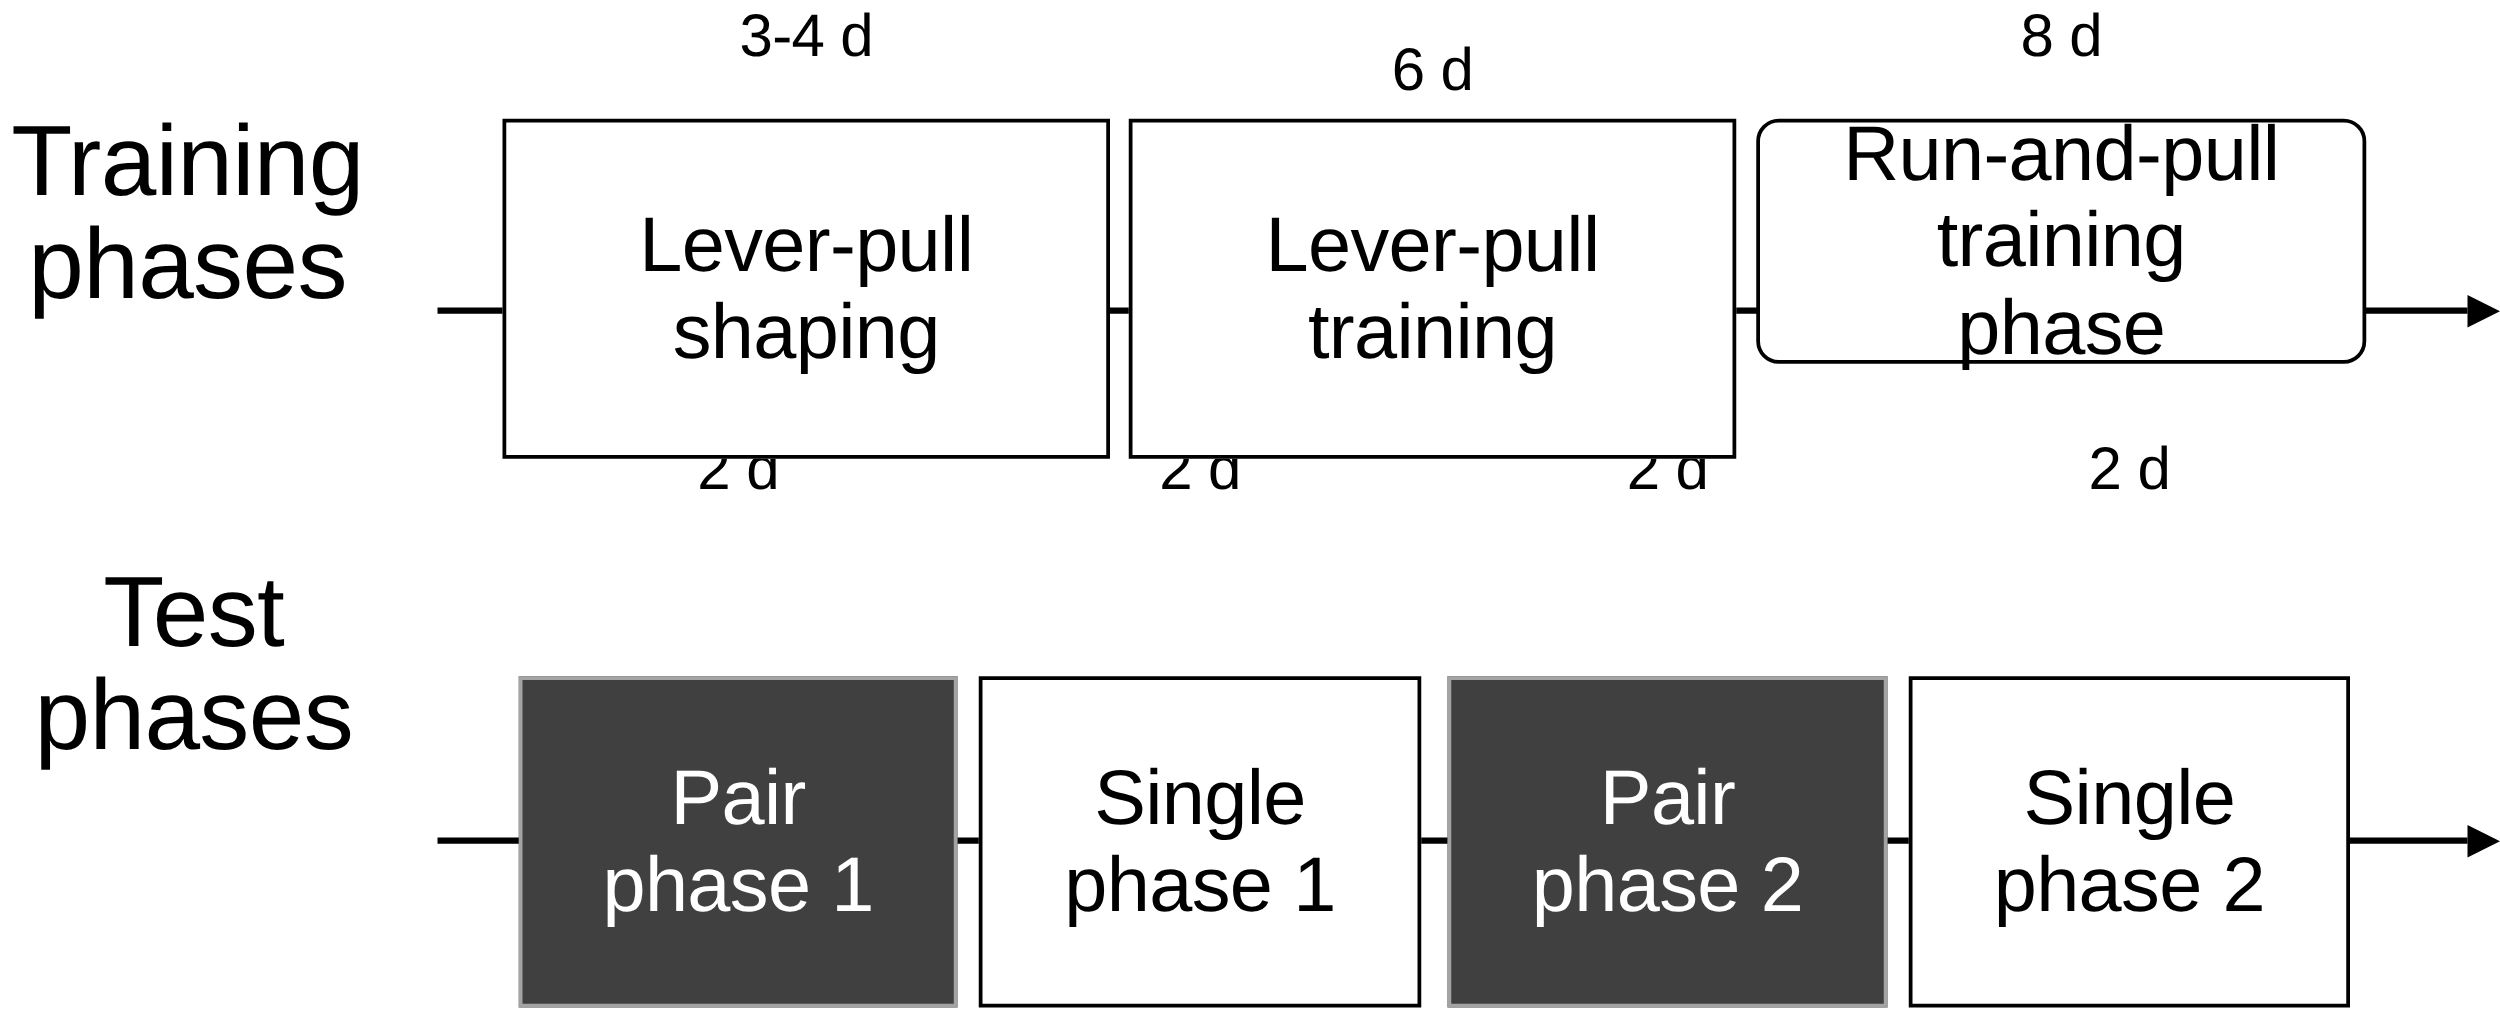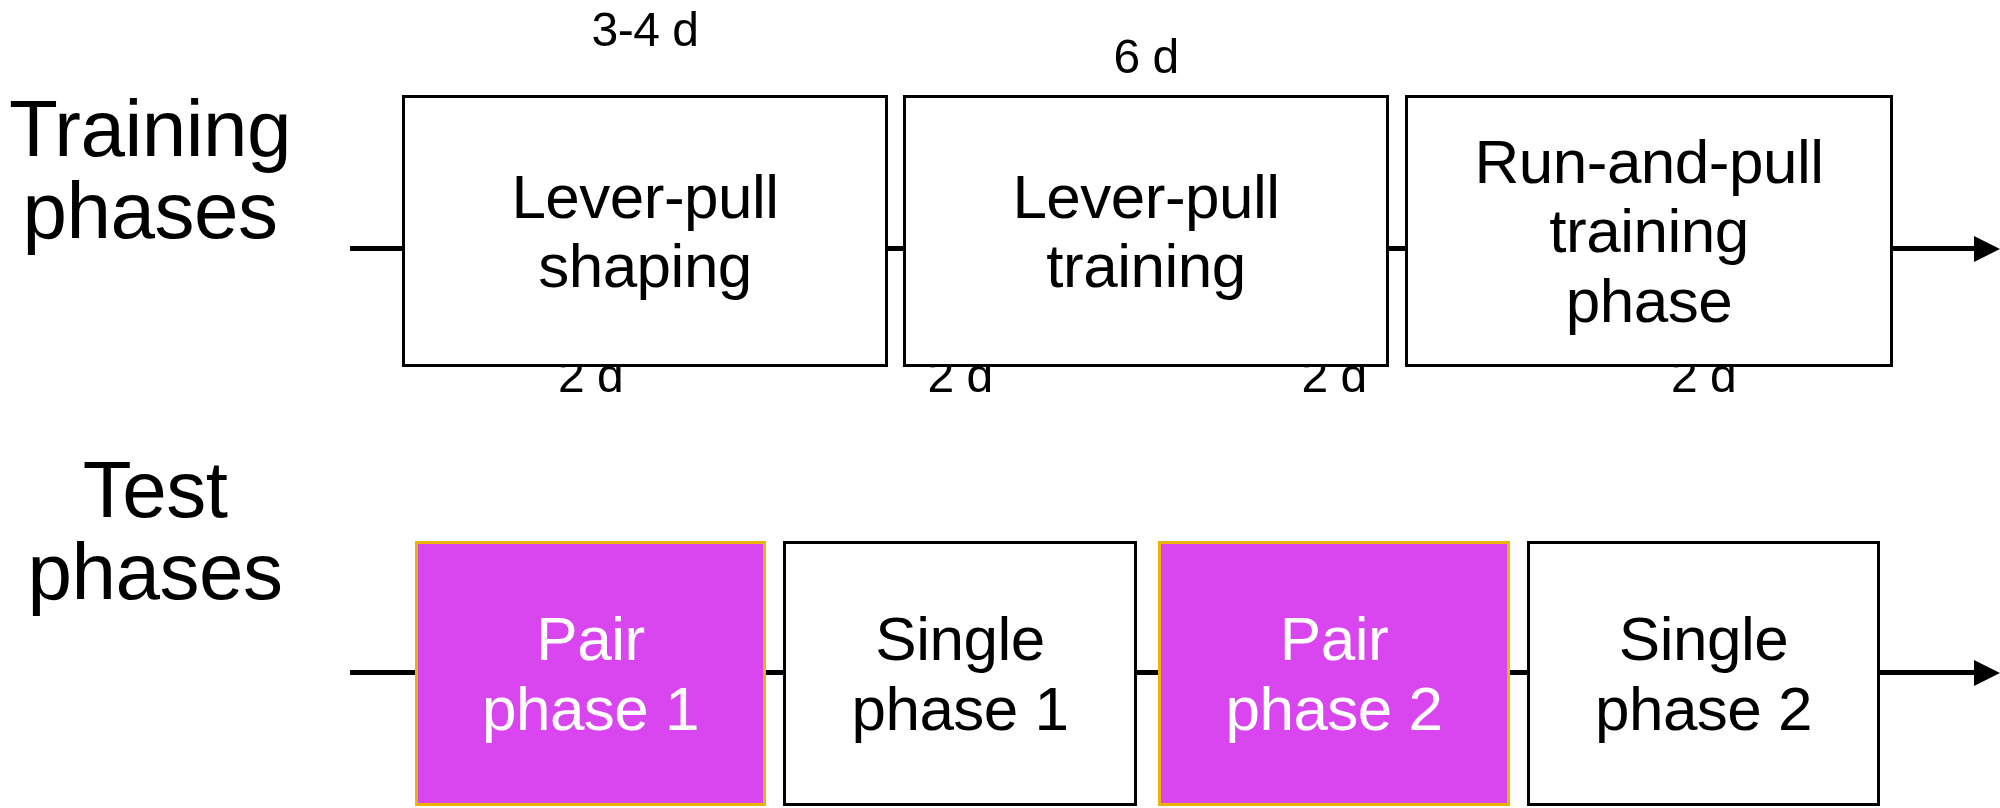--- a/index.html
+++ b/index.html
@@ -55,22 +55,22 @@
     white-space: pre-line;
     letter-spacing: -0.5px;
     z-index: 2;
   }
   .phase-box.light {
     background: #ffffff;
     border: 3px solid #000000;
     color: #000000;
   }
   .phase-box.dark {
-    background: #d946ef;
-    border: 3px solid #eab308;
+    background: #404040;
+    border: 3px solid #a3a3a3;
     color: #ffffff;
   }
 
   
   .timeline {
     position: absolute;
     height: 5px;
     background: #000000;
     z-index: 1;
   }
@@ -96,21 +96,22 @@
 phases</div>
 
   <div class="duration" style="left:402px; top:6px; width:486px;">3-4 d</div>
   <div class="phase-box light" style="left:402px; top:95px; width:486px; height:272px;">Lever-pull
 shaping</div>
 
   <div class="duration" style="left:903px; top:6px; width:486px;margin-top:27px;">6 d</div>
   <div class="phase-box light" style="left:903px; top:95px; width:486px; height:272px;">Lever-pull
 training</div>
 
-  <div class="phase-box light" style="left:1405px; top:95px; width:488px; height:272px;">Run-and-pull
+  <div class="duration" style="left:1405px; top:6px; width:488px;">8 d</div>
+  <div class="phase-box light" style="left:1405px; top:95px; width:488px; height:196px;border-radius:18px;">Run-and-pull
 training
 phase</div>
 
   <div class="timeline" style="left:350px; top:670px; width:1624px;"></div>
   <div class="arrow-head" style="left:1974px; top:660px;"></div>
 
   <div class="row-label" id="label-test">Test
 phases</div>
 
   <div class="duration" style="left:415px; top:352px; width:351px;">2 d</div>

